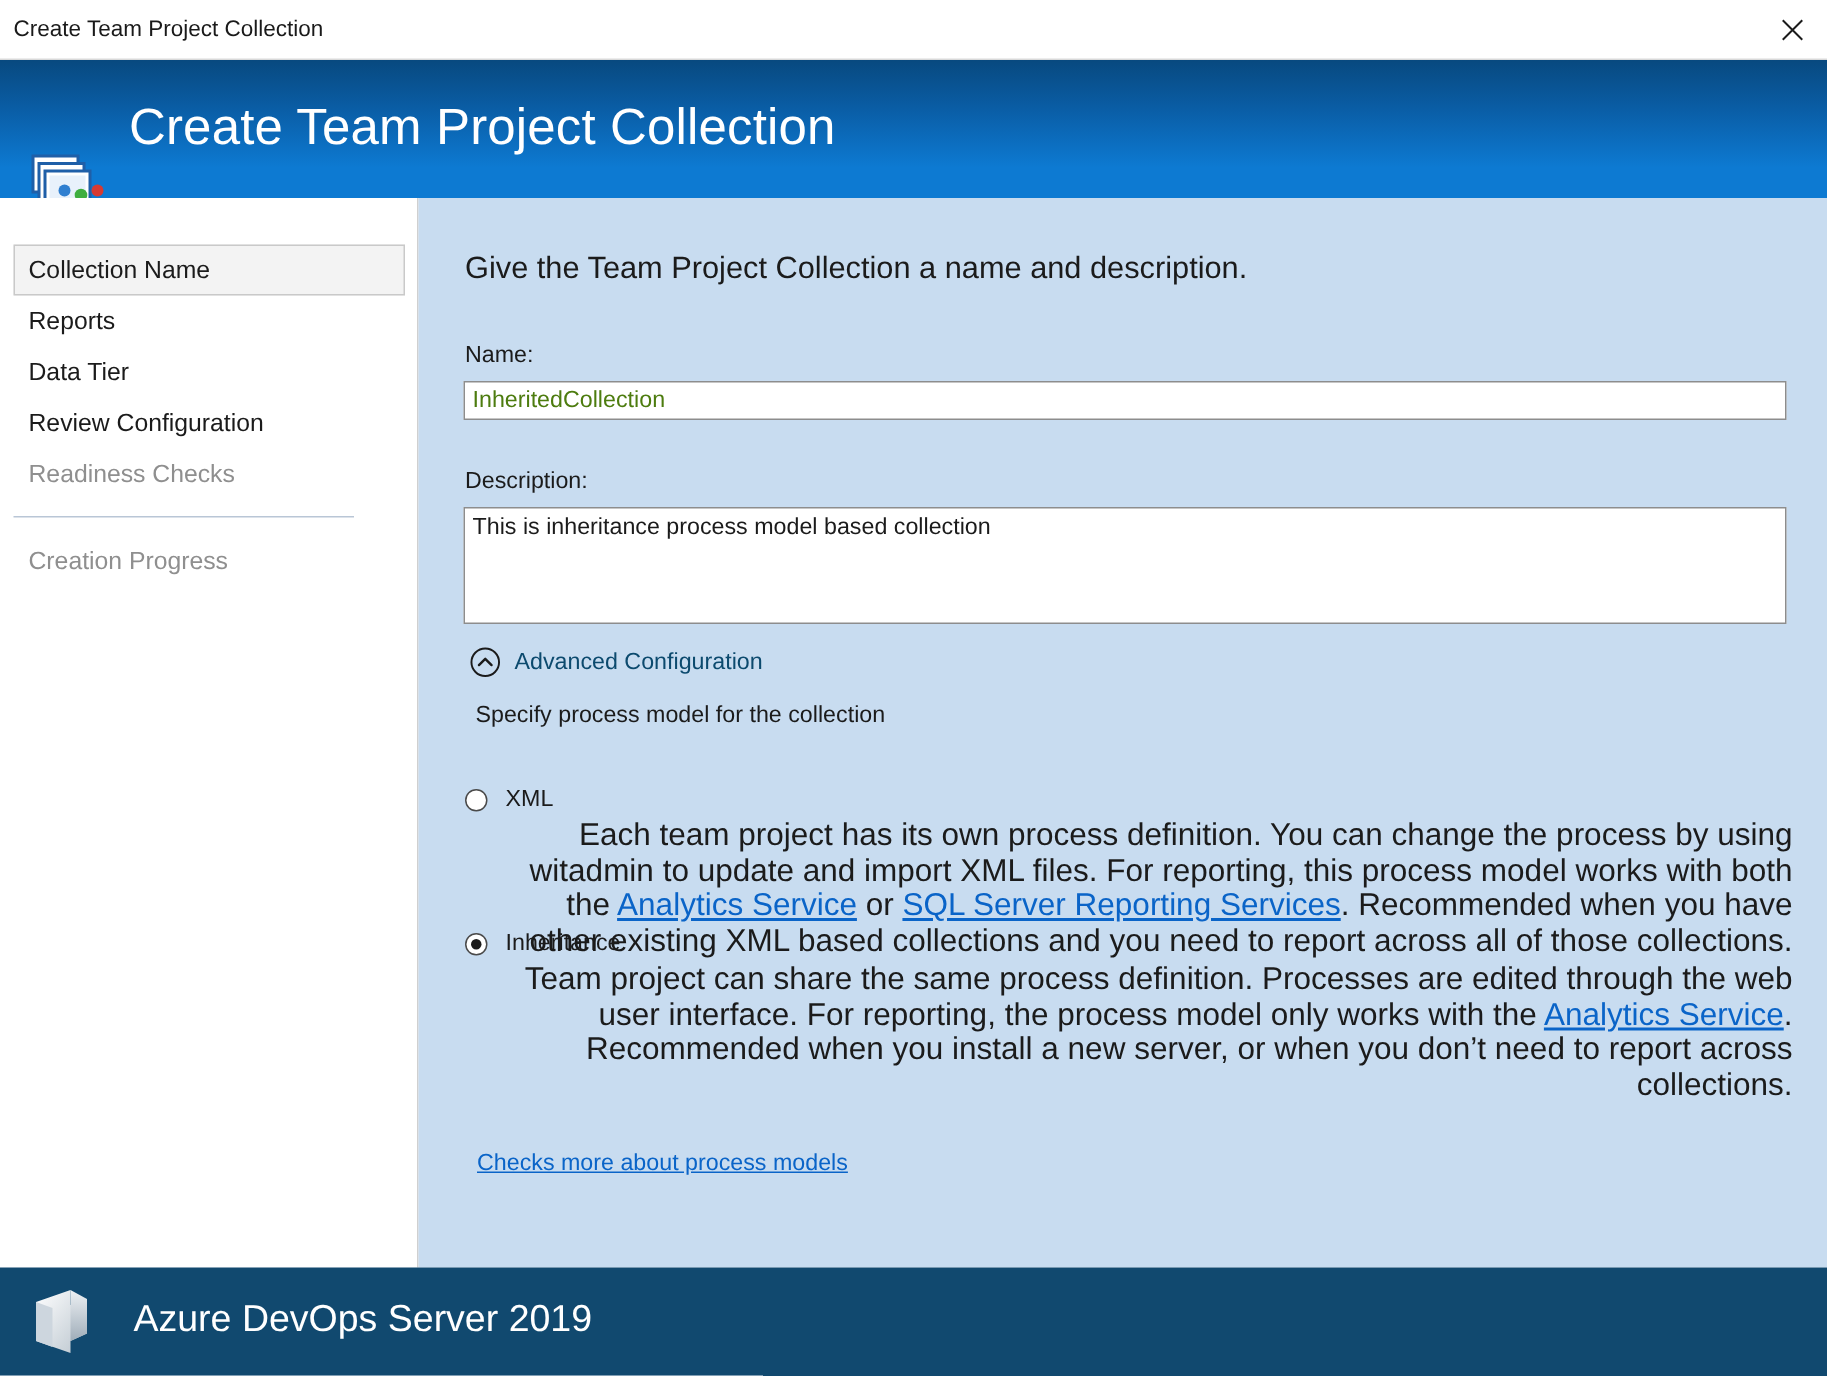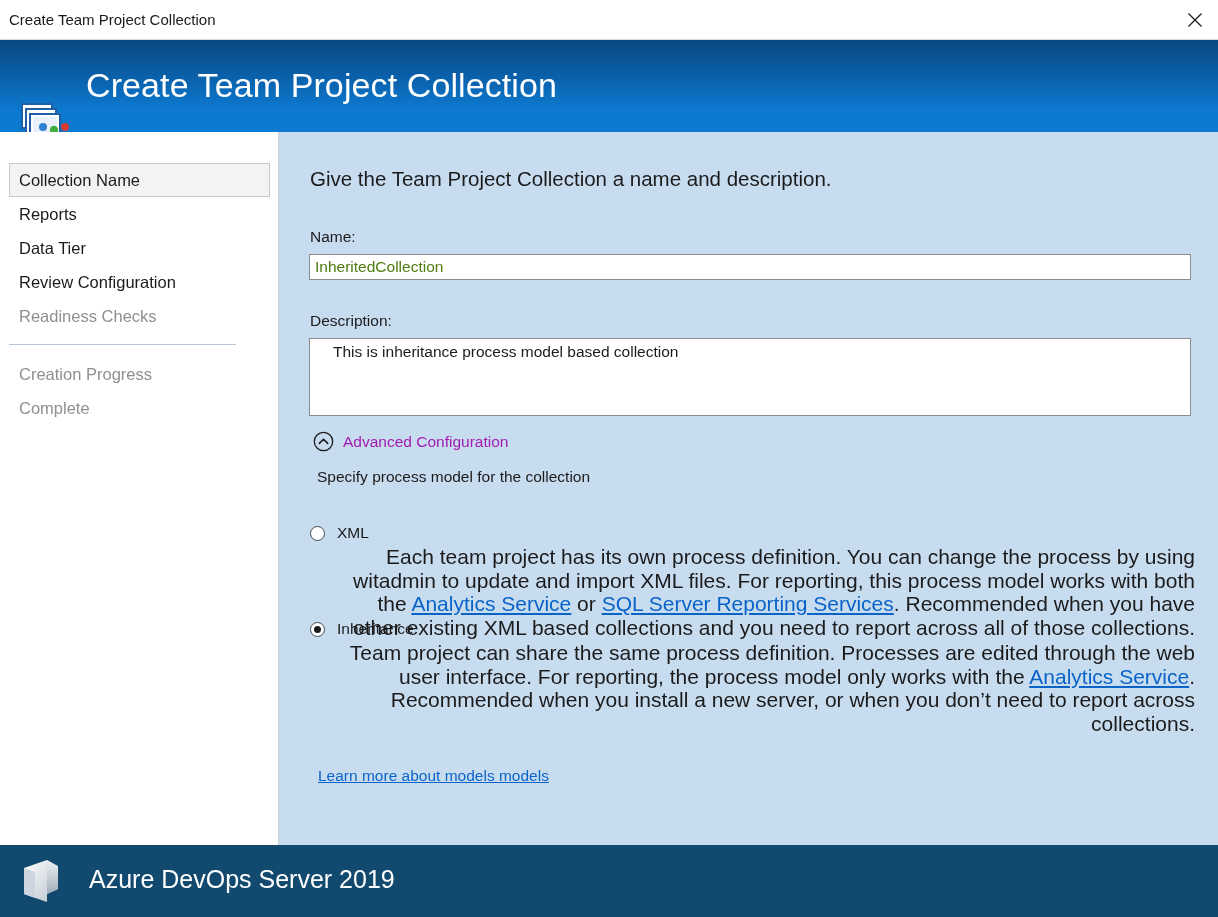--- a/index.html
+++ b/index.html
@@ -113,40 +113,40 @@
     outline: none;
   }
   .text-area {
     position: absolute; left: 30px; top: 206px;
     width: 882px; height: 78px;
     background: #ffffff;
     border: 1px solid #8d8d8d;
     font-family: "Liberation Sans", sans-serif;
     font-size: 15.5px;
     color: #1b1b1b;
-    padding: 3px 23px;
+    padding: 3px 5px;
     resize: none;
     outline: none;
     line-height: 20px;
   }
 
   
   .adv-row {
     position: absolute; left: 34px; top: 299px;
     display: flex; align-items: center;
     cursor: pointer;
   }
   .adv-toggle-icon {
     width: 21px; height: 21px;
     flex: 0 0 21px;
     display: block;
   }
   .adv-label {
     margin-left: 9px;
-    font-size: 15.5px; color: #a21caf;
+    font-size: 15.5px; color: #0c4a6e;
     white-space: nowrap;
   }
   .adv-subtitle {
     position: absolute; left: 38px; top: 336px;
     font-size: 15.5px; color: #1b1b1b;
     white-space: nowrap;
   }
 
   
   .opt { position: absolute; left: 31px; width: 885px; }
@@ -264,23 +264,20 @@
       <div class="nav-item">
         <span>Review Configuration</span>
       </div>
       <div class="nav-item disabled">
         <span>Readiness Checks</span>
       </div>
       <div class="nav-sep"></div>
       <div class="nav-item disabled">
         <span>Creation Progress</span>
       </div>
-      <div class="nav-item disabled">
-        <span>Complete</span>
-      </div>
     </div>
   </div>
 
   <div class="main">
 
     <div class="main-heading">Give the Team Project Collection a name and description.</div>
 
     <div class="field-label label-name">Name:</div>
     <input class="text-input" type="text" value="InheritedCollection" style="">
 
@@ -306,21 +303,21 @@
     </div>
 
     <div class="opt opt-inh">
       <div class="opt-head">
         <span class="radio checked"></span>
         <span class="opt-title">Inheritance</span>
       </div>
       <div class="opt-desc">Team project can share the same process definition. Processes are edited through the web user interface. For reporting, the process model only works with the <span class="link">Analytics Service</span>. Recommended when you install a new server, or when you don’t need to report across collections.</div>
     </div>
 
-    <div class="learn-more">Learn more about models models</div>
+    <div class="learn-more">Checks more about process models</div>
   </div>
 </div>
 
 <div class="footer">
   <svg class="footer-logo" viewBox="0 0 54 50">
     <defs>
       <linearGradient id="adoA" x1="0" y1="0" x2="1" y2="1">
         <stop offset="0" stop-color="#ffffff"></stop>
         <stop offset="1" stop-color="#b9c4cd"></stop>
       </linearGradient>

